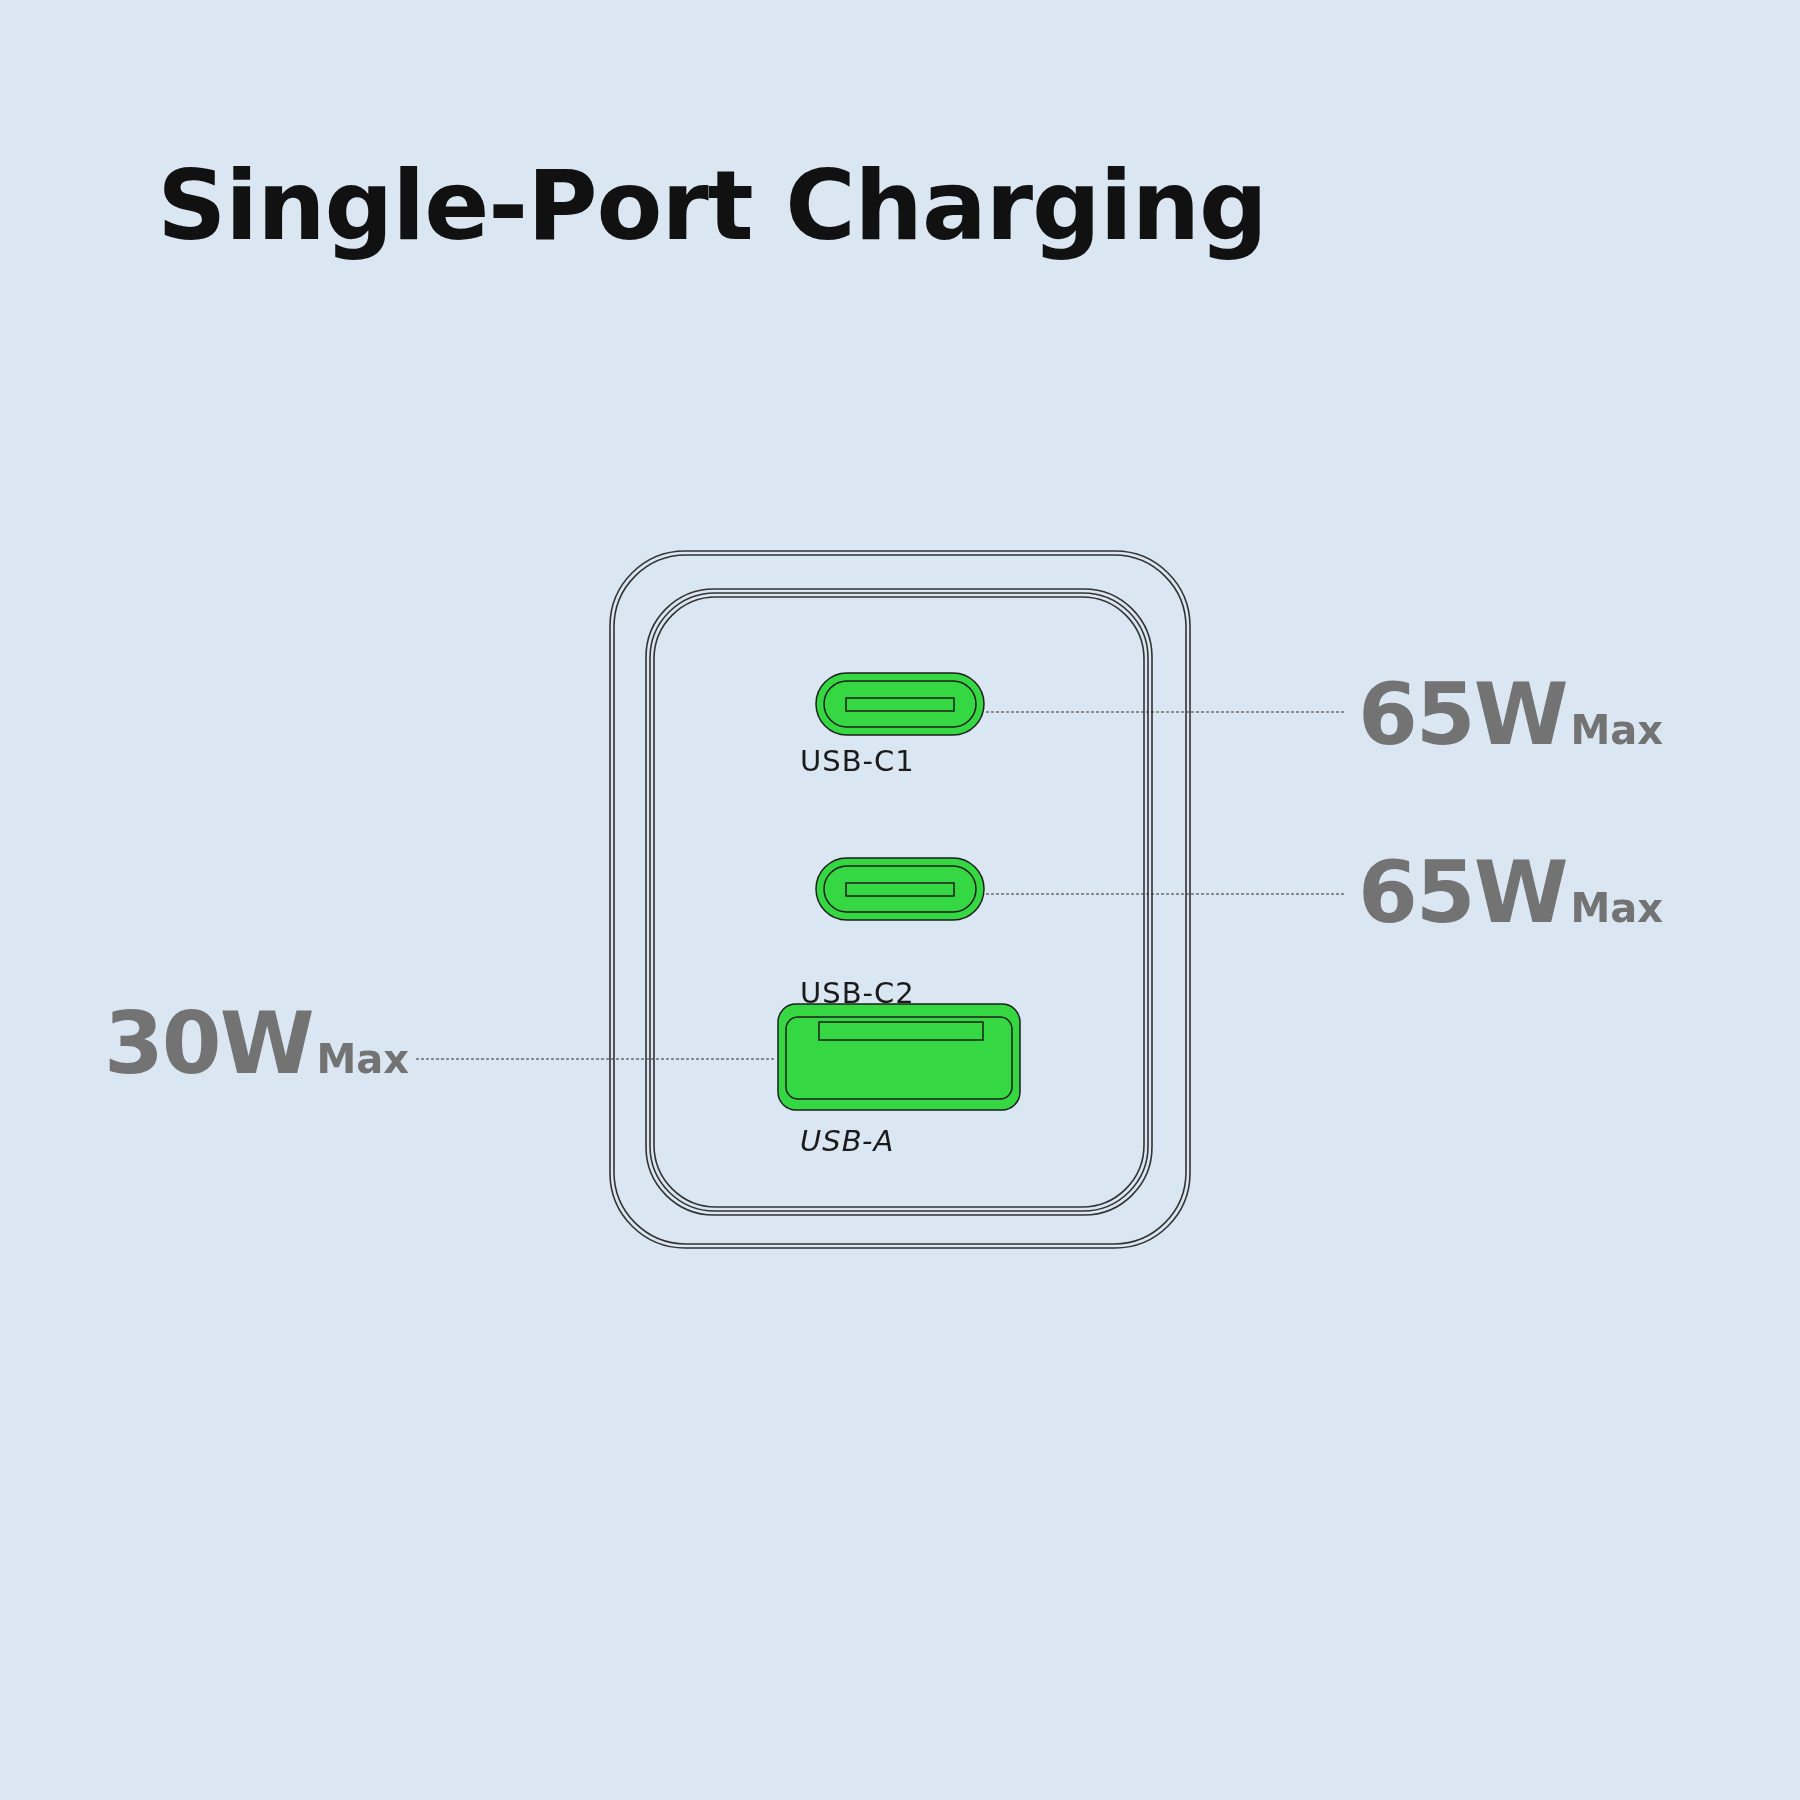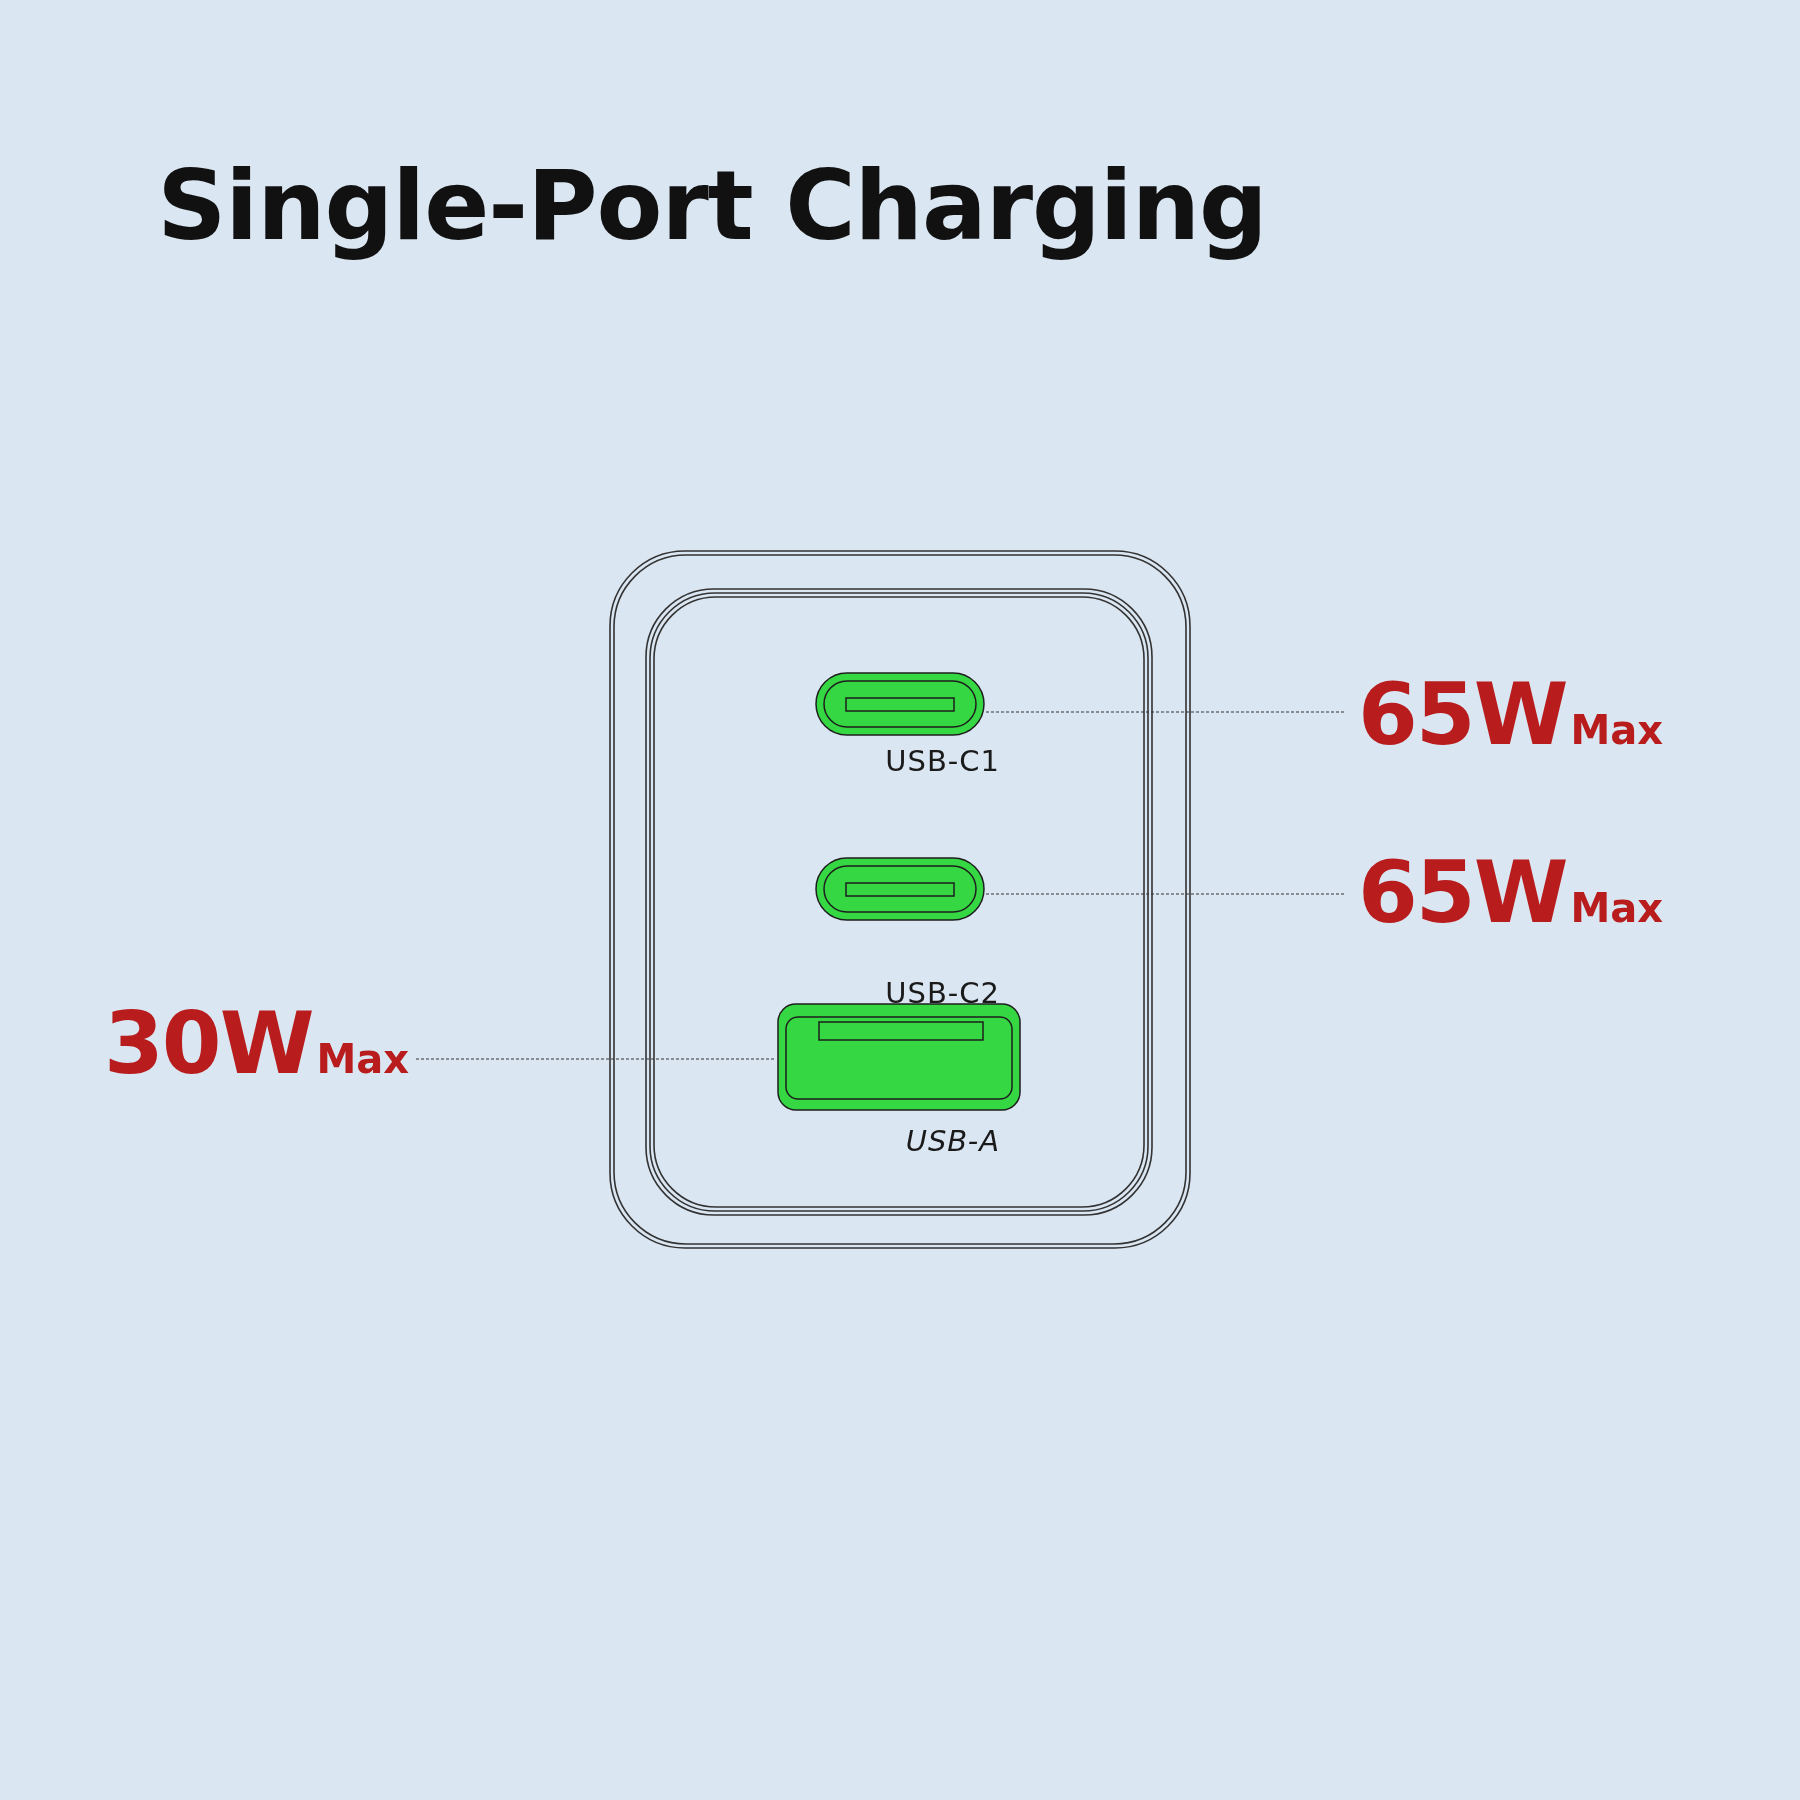--- a/index.html
+++ b/index.html
@@ -7,28 +7,28 @@
     width:1800px; height:1800px; background:#dae6f2; position:relative; overflow:hidden;
     font-family:"Liberation Sans", sans-serif;
   }
   .title {
     position:absolute; left:0; top:150px; width:1424px; text-align:center;
     font-family:"DejaVu Sans", sans-serif; font-weight:bold; font-size:96px; letter-spacing:-1px;
     color:#111;
   }
   .diagram { position:absolute; left:0; top:0; width:1800px; height:1800px; }
   .label {
-    position:absolute; font-family:"DejaVu Sans", sans-serif; font-weight:bold; color:#b91c1c;
+    position:absolute; font-family:"DejaVu Sans", sans-serif; font-weight:bold; color:#737373;
     white-space:nowrap;
   }
   .label .big { font-size:86px; letter-spacing:-2px; }
   .label .small { font-size:40px; font-weight:bold; margin-left:4px; }
   .portname {
     position:absolute; font-family:"DejaVu Sans", sans-serif; font-size:29px; color:#1a1a1a;
-    letter-spacing:1px; text-align:right; width:200px;
+    letter-spacing:1px; text-align:left; width:200px;
   }
 </style>
 </head>
 <body>
 
 <div class="title">Single-Port Charging</div>
 
 <svg class="diagram" viewBox="0 0 1800 1800" xmlns="http://www.w3.org/2000/svg">
 
   <g fill="none" stroke="#333" stroke-width="1.6">

